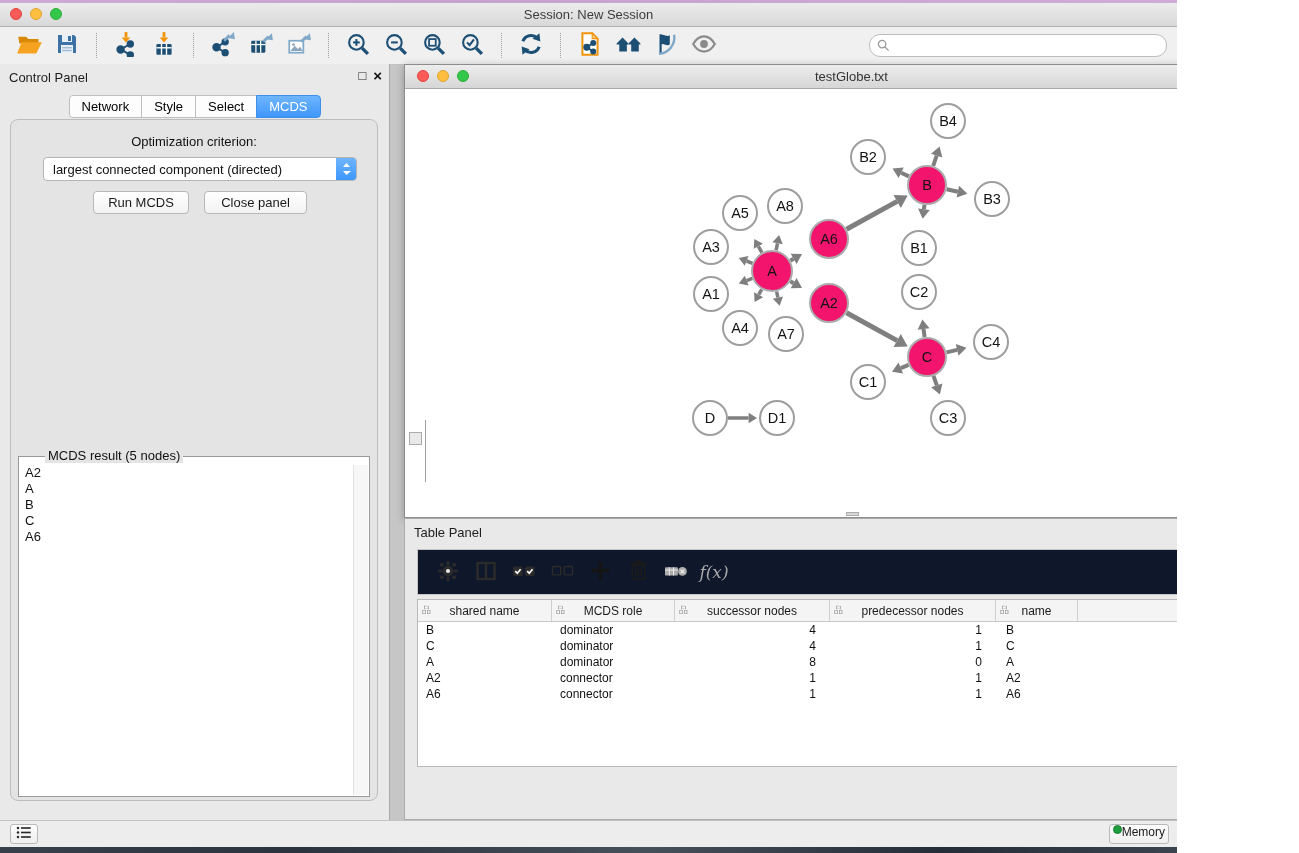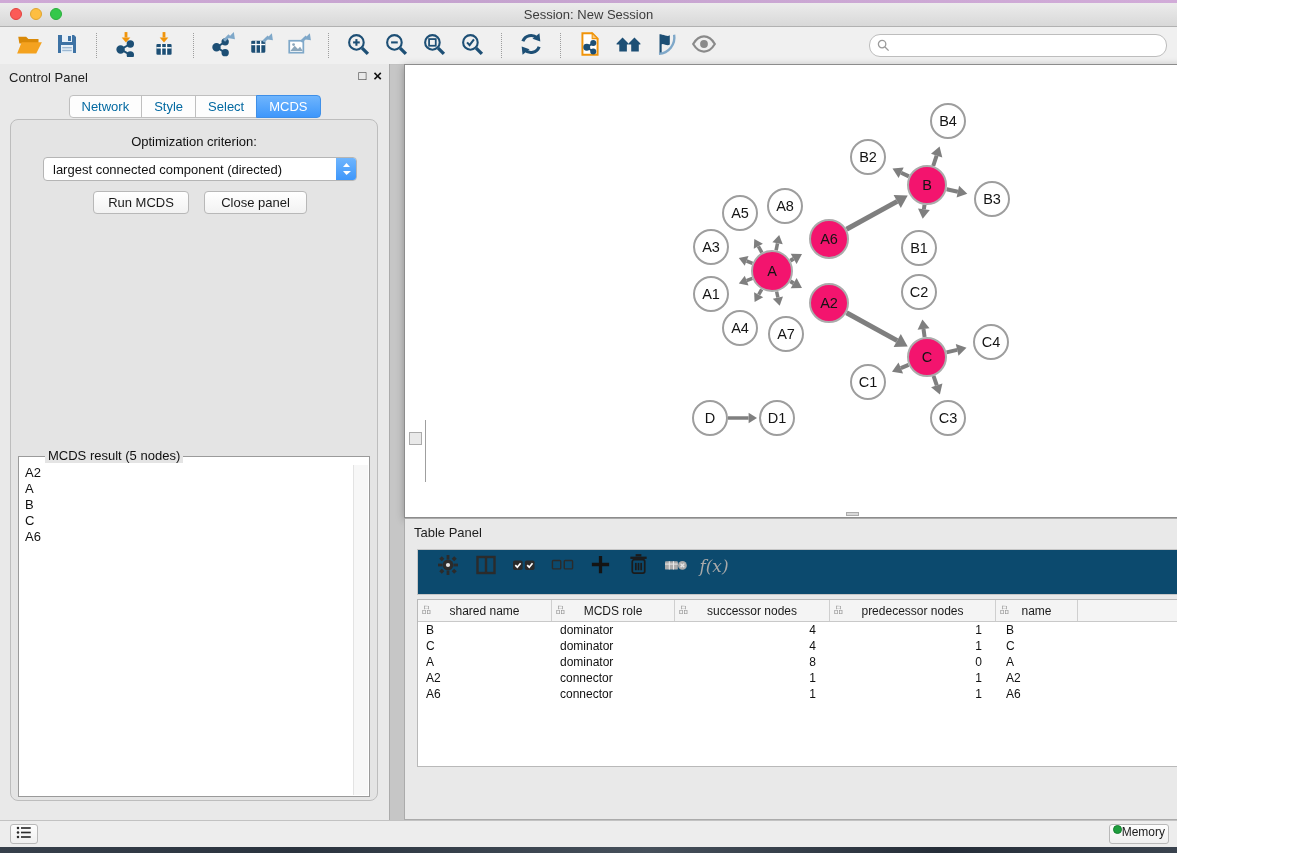--- a/index.html
+++ b/index.html
@@ -24,21 +24,21 @@
   .search input{position:absolute;left:26px;top:1px;width:260px;height:17px;border:none;outline:none;font-size:12px;background:transparent;}
   .search .mag{position:absolute;left:7px;top:3px;}
   
   .control-panel{position:absolute;left:0;top:64px;width:390px;height:756px;background:#E9E9E9;border-right:1px solid #ABABAB;box-sizing:border-box;}
   .panel-header{position:absolute;top:0;left:0;right:0;height:26px;}
   .panel-title{position:absolute;left:9px;top:6px;font-size:13px;color:#1E1E1E;}
   .panel-btns{position:absolute;right:7px;top:4px;display:flex;gap:7px;align-items:center;}
   .float-glyph{font-size:13px;color:#222;}
   .close-glyph{font-size:15px;font-weight:900;color:#111;line-height:13px;}
   .cp-tabs{position:absolute;top:31px;left:50%;transform:translateX(-50%);display:flex;}
-  .cp-tab{border:1px solid #BFBFBF;background:#FDFDFD;font-size:13px;color:#0369a1;padding:3px 12px;margin-left:-1px;}
+  .cp-tab{border:1px solid #BFBFBF;background:#FDFDFD;font-size:13px;color:#000000;padding:3px 12px;margin-left:-1px;}
   .cp-tab:first-child{border-radius:4px 0 0 4px;margin-left:0;}
   .cp-tab:last-child{border-radius:0 4px 4px 0;}
   .cp-tab.sel{background:linear-gradient(#6FB5FD,#3E97FB);border-color:#3E8FE8;color:#fff;}
   .cp-card{position:absolute;left:10px;top:55px;width:368px;height:682px;background:#E4E4E4;border:1px solid #BDBDBD;border-radius:8px;box-sizing:border-box;}
   .opt-label{position:absolute;top:14px;left:0;right:0;text-align:center;font-size:13px;color:#111;}
   .dropdown{position:absolute;left:32px;top:37px;width:314px;height:24px;background:#fff;border:1px solid #B5B5B5;border-radius:4px;box-sizing:border-box;}
   .dropdown .val{position:absolute;left:9px;top:4px;font-size:13px;color:#111;white-space:nowrap;}
   .dropdown .cap{position:absolute;right:0;top:0;width:20px;height:22px;background:linear-gradient(#6FB5FD,#3E97FB);border-radius:0 3px 3px 0;display:flex;align-items:center;justify-content:center;}
   .btn{position:absolute;height:23px;background:linear-gradient(#FFFFFF,#F2F2F2);border:1px solid #B8B8B8;border-radius:4px;font-size:13px;color:#1a1a1a;font-family:"Liberation Sans",sans-serif;}
   .btn.run{left:82px;top:71px;width:96px;}
@@ -53,21 +53,21 @@
   .nw-titlebar{position:absolute;top:0;left:0;right:0;height:23px;background:linear-gradient(#EDEDED,#D6D6D6);border-bottom:1px solid #A8A8A8;}
   .nw-title{position:absolute;left:0;right:0;top:4px;text-align:center;font-size:13px;color:#333;}
   .nw-canvas{position:absolute;left:0;top:24px;width:893px;height:428px;background:#fff;overflow:hidden;}
   .nw-canvas svg{font-family:"Liberation Sans",sans-serif;}
   .nw-grip{position:absolute;right:1px;bottom:1px;}
   .nw-handle-left{position:absolute;left:4px;top:367px;width:13px;height:13px;background:#E9E9E9;border:1px solid #ABABAB;box-sizing:border-box;}
   .nw-vline{position:absolute;left:20px;top:355px;width:1px;height:62px;background:#9F9F9F;}
   .nw-handle-bottom{position:absolute;left:441px;bottom:1px;width:13px;height:4px;background:#D8D8D8;border:1px solid #ABABAB;box-sizing:border-box;}
   
   .table-panel{position:absolute;left:404px;top:518px;width:895px;height:302px;background:#E9E9E9;border:1px solid #ABABAB;box-sizing:border-box;}
-  .tp-toolbar{position:absolute;left:12px;top:30px;width:869px;height:46px;background:#0c4a6e;border:1px solid #C6C6C6;box-sizing:border-box;display:flex;gap:10px;padding-left:16px;}
+  .tp-toolbar{position:absolute;left:12px;top:30px;width:869px;height:46px;background:#0f172a;border:1px solid #C6C6C6;box-sizing:border-box;display:flex;align-items:center;gap:10px;padding-left:16px;}
   .tp-tool{width:28px;height:32px;border:none;background:transparent;display:flex;align-items:center;justify-content:center;padding:0;}
   .fx-label{font-family:"DejaVu Serif",serif;font-style:italic;font-size:17px;color:#A9A9A9;}
   .tp-table{position:absolute;left:12px;top:80px;width:872px;height:168px;background:#fff;border:1px solid #B9B9B9;box-sizing:border-box;overflow:hidden;}
   .thead{display:flex;height:21px;background:#F4F4F4;border-bottom:1px solid #C9C9C9;}
   .th{position:relative;height:21px;border-right:1px solid #CFCFCF;box-sizing:border-box;display:flex;align-items:center;justify-content:center;font-size:12px;color:#1b1b1b;}
   .th-ic{position:absolute;left:4px;top:3px;font-size:9px;color:#8F8F8F;line-height:14px;}
   .tr{display:flex;height:16px;}
   .td{height:16px;line-height:16px;font-size:12px;color:#111;box-sizing:border-box;padding:0 14px 0 8px;white-space:nowrap;}
   .td.name{padding-left:10px;}
   .tp-tabs{position:absolute;bottom:8px;left:50%;transform:translateX(-50%);display:flex;border:1px solid #BBB;border-radius:5px;background:#fff;overflow:hidden;}
@@ -325,20 +325,28 @@
             <div class="li">B</div>
             <div class="li">C</div>
             <div class="li">A6</div>
           </div>
         <div class="scrolltrack"></div>
       </div>
     </div>
   </div>
 
   <div class="net-window">
+    <div class="nw-titlebar">
+      <div class="lights" style="top:5px;left:12px;">
+        <div class="light red"></div>
+        <div class="light yellow"></div>
+        <div class="light green"></div>
+      </div>
+      <div class="nw-title">testGlobe.txt</div>
+    </div>
     <div class="nw-canvas">
       <svg width="893" height="428" viewBox="0 0 893 428">
           <line x1="356.9" y1="163.6" x2="353.4" y2="157.3" stroke="#7F7F7F" stroke-width="3.5"></line>
           <polygon points="349.3,149.9 357.9,154.7 348.8,159.8" fill="#7F7F7F"></polygon>
           <line x1="371.1" y1="161.4" x2="372.5" y2="154.3" stroke="#7F7F7F" stroke-width="3.5"></line>
           <polygon points="374.2,146.0 377.7,155.3 367.4,153.2" fill="#7F7F7F"></polygon>
           <line x1="347.5" y1="174.3" x2="341.6" y2="172.0" stroke="#7F7F7F" stroke-width="3.5"></line>
           <polygon points="333.8,168.9 343.5,167.1 339.7,176.8" fill="#7F7F7F"></polygon>
           <line x1="347.4" y1="189.4" x2="341.6" y2="191.6" stroke="#7F7F7F" stroke-width="3.5"></line>
           <polygon points="333.8,194.5 339.8,186.7 343.5,196.4" fill="#7F7F7F"></polygon>

